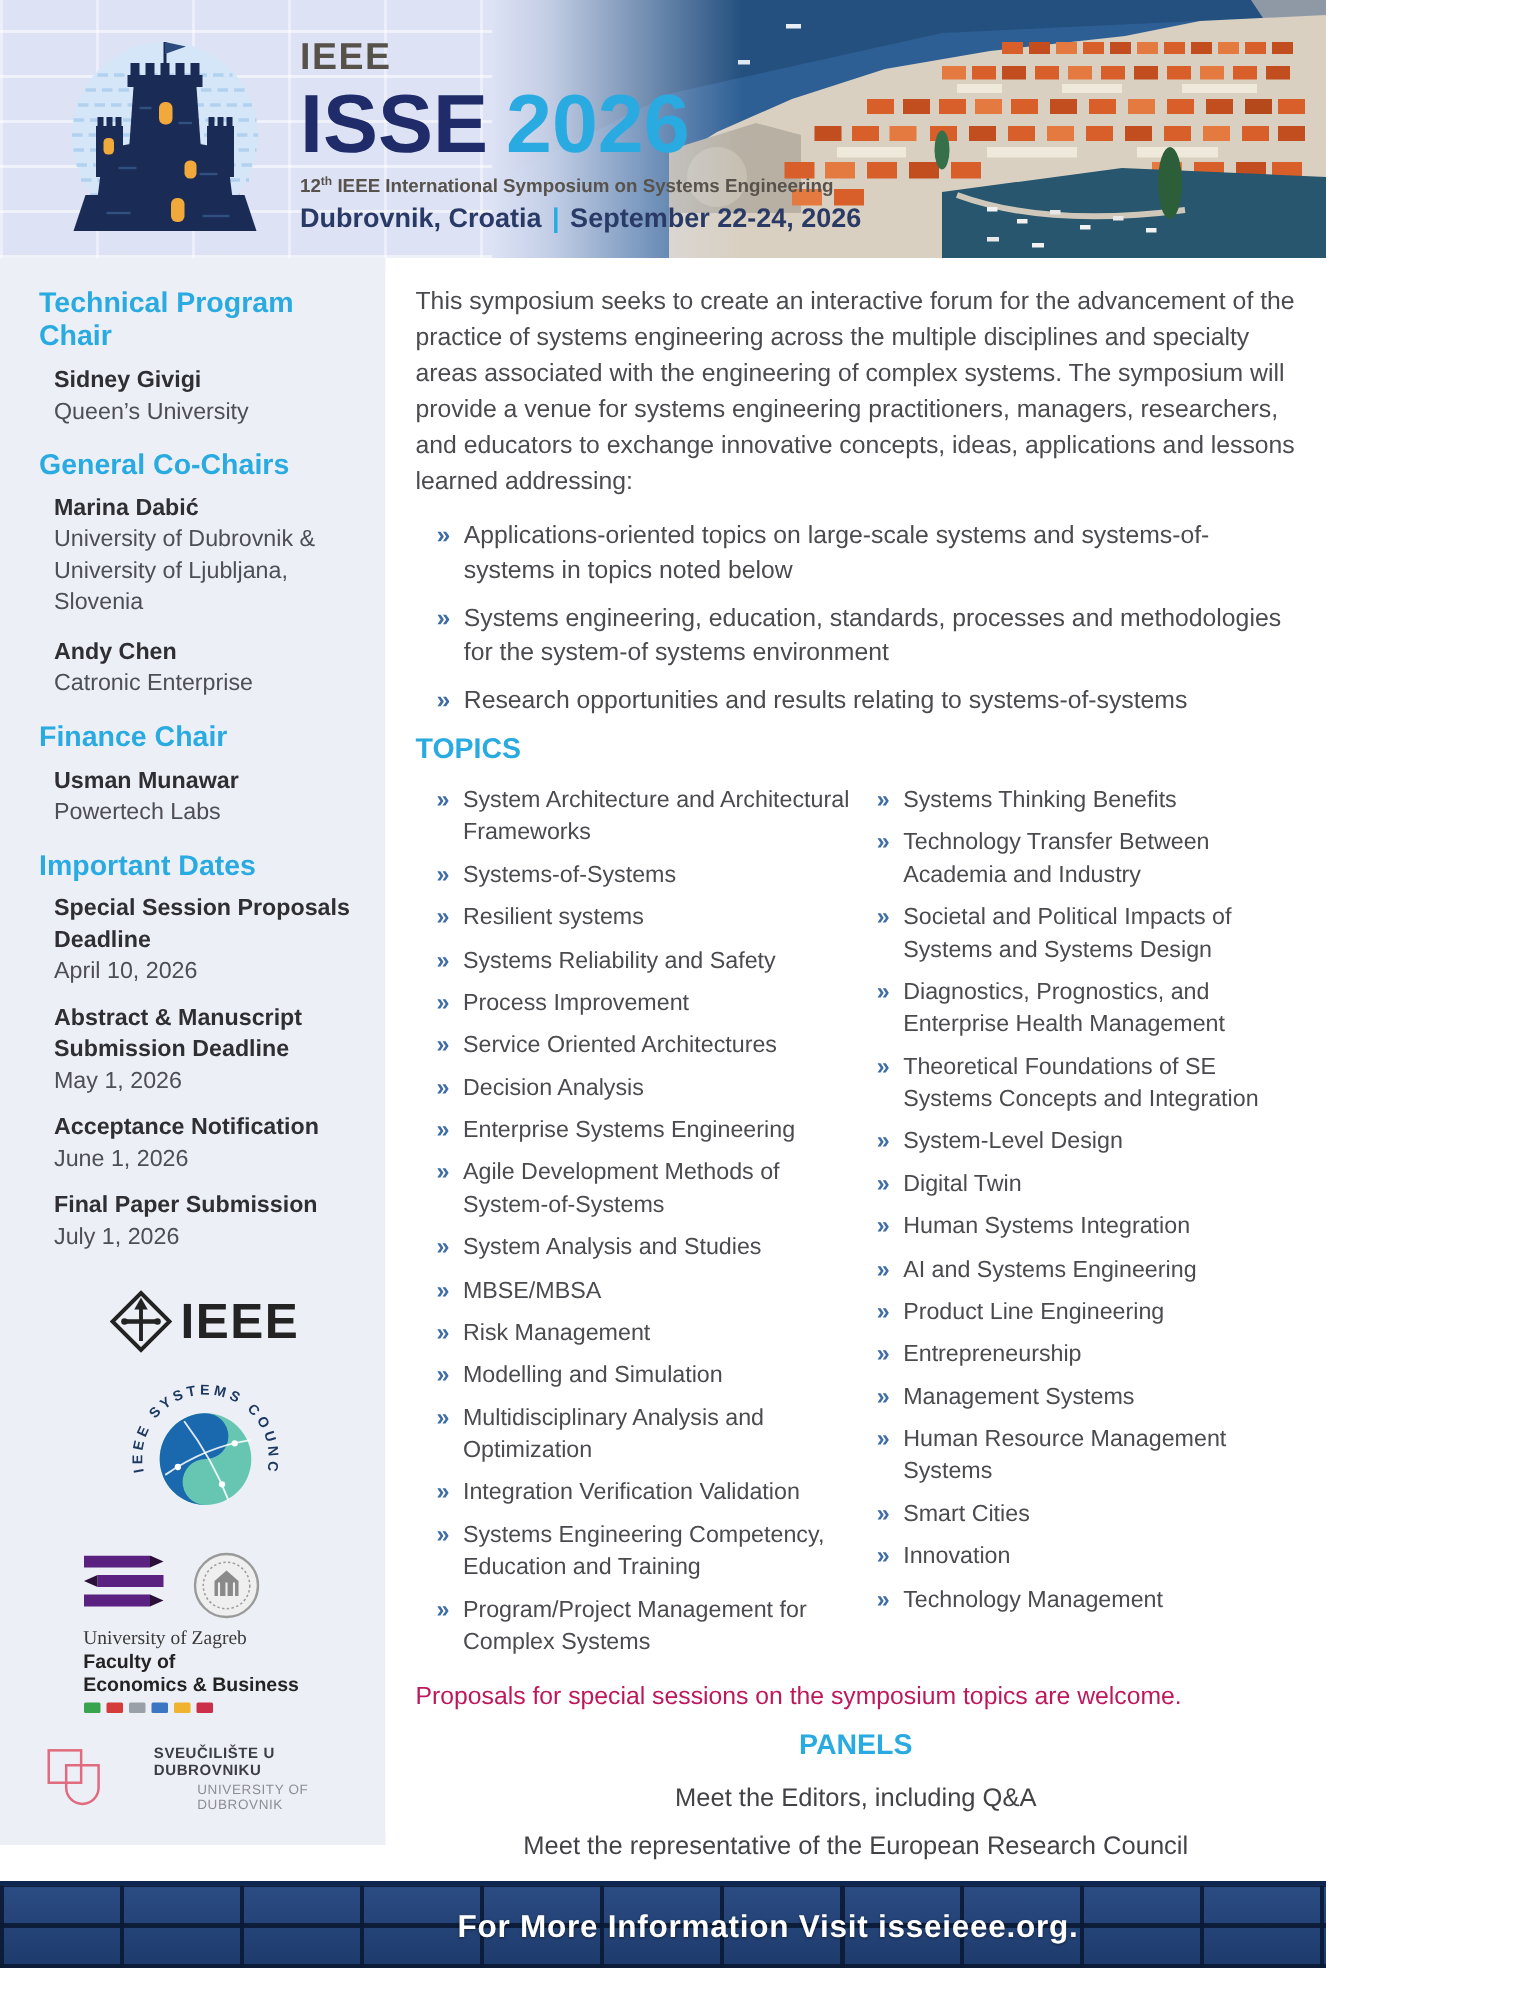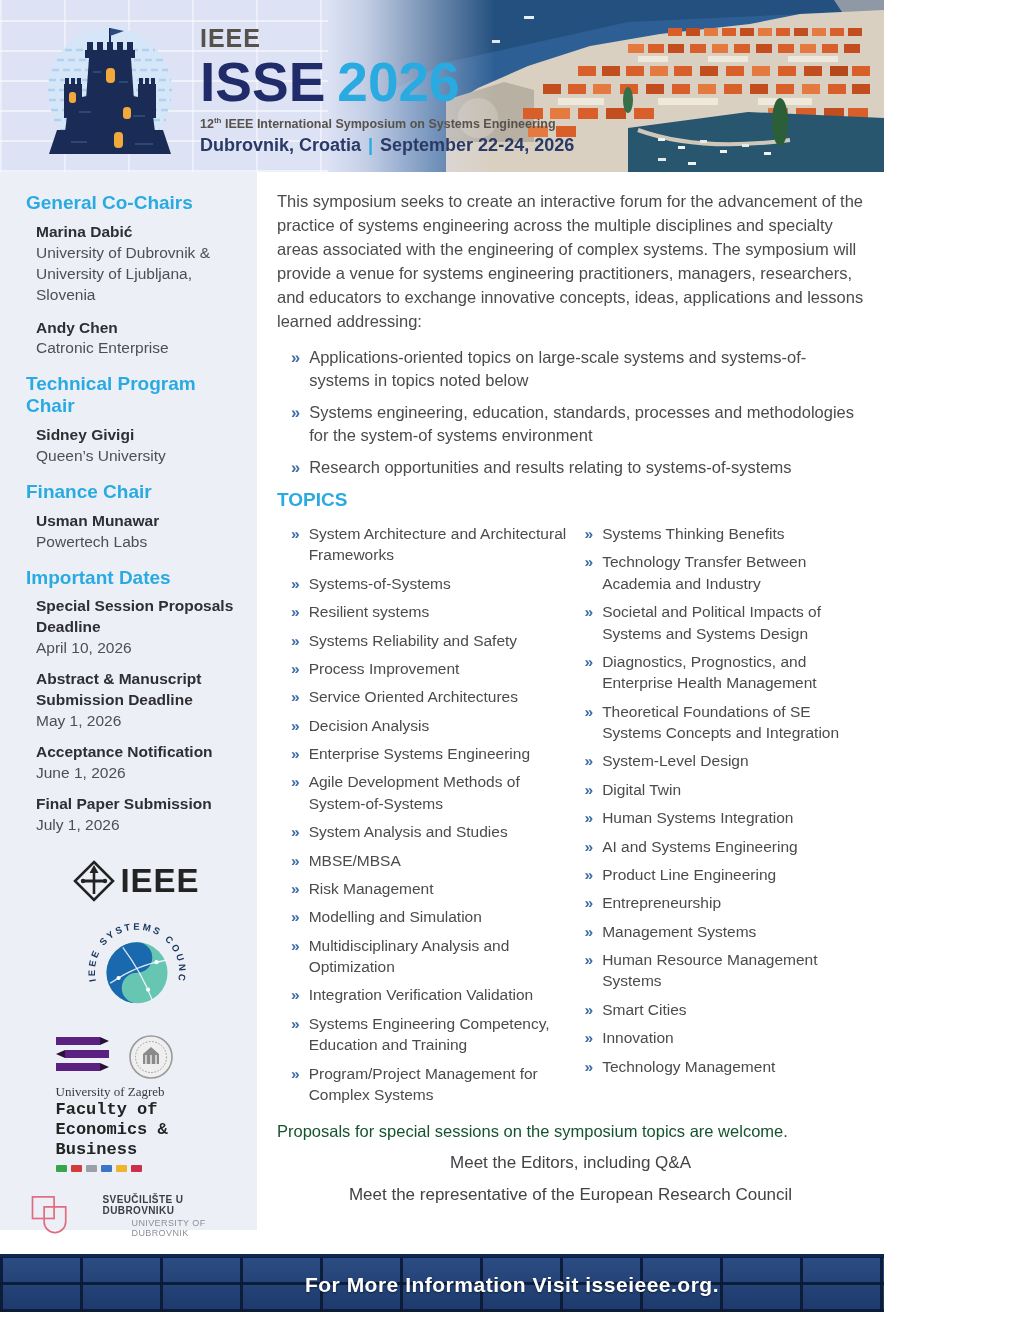--- a/index.html
+++ b/index.html
@@ -48,39 +48,39 @@
   .date-label { font-size:15.5px; font-weight:700; color:#2e2e33; line-height:1.35; }
   .date-value { font-size:15.5px; color:#4e4e55; line-height:1.35; }
 
   .logo-stack { display:flex; flex-direction:column; align-items:center; gap:16px; margin-top:24px; }
   .ieee-logo { display:flex; align-items:center; gap:5px; }
   .ieee-logo .ieee-word { font-size:33px; font-weight:700; color:#232323; letter-spacing:1px; }
   .zagreb-logo { width:178px; }
   .zagreb-top { display:flex; align-items:center; gap:10px; justify-content:flex-start; margin-left:8px; }
   .zagreb-text { margin-top:4px; margin-left:8px; }
   .zagreb-line1 { font-family:"Liberation Serif","DejaVu Serif",serif; font-size:13px; color:#3a3a3a; }
-  .zagreb-line2, .zagreb-line3 { font-size:17px; font-weight:700; color:#232323; line-height:1.2;font-family:Liberation Mono, monospace; }
+  .zagreb-line2, .zagreb-line3 { font-size:13px; font-weight:700; color:#232323; line-height:1.2; }
   .badge-row { display:flex; gap:4px; margin-top:4px; margin-left:8px; }
   .badge { width:11px; height:7px; display:inline-block; border-radius:1px; }
   .dubrovnik-logo { display:flex; align-items:center; gap:26px; margin-top:2px; }
   .dbv-line1 { font-size:10px; font-weight:700; color:#3d3d46; letter-spacing:.4px; }
   .dbv-line2 { font-size:9px; color:#8d8d98; letter-spacing:.4px; margin-top:2px;margin-left:29px; }
 
   .main { flex:1; background:#ffffff; padding:18px 20px 0 20px;border-radius:11px; }
   .intro { font-size:16.5px; color:#4b4b4f; line-height:1.45; margin-bottom:12px; }
 
   .bullet-item { display:flex; gap:9px; margin-bottom:9px; font-size:16.5px; color:#4b4b4f; line-height:1.4; }
   .bullet-glyph { color:#3e6ca4; font-weight:700; flex:none; }
   .intro-bullets { margin:0 0 10px 14px; }
 
   .topics-heading { color:#29abe2; font-size:19px; font-weight:700; margin:8px 0 12px 0; }
   .topics-grid { display:grid; grid-template-columns: 1fr 1fr; column-gap:14px; margin-left:14px; }
   .topics-col .bullet-item { font-size:15.5px; margin-bottom:7px; line-height:1.38; }
 
-  .note { font-size:16.5px; color:#14532d; margin:10px 0 12px 0; }
+  .note { font-size:16.5px; color:#be185d; margin:10px 0 12px 0; }
   .panels-heading { color:#29abe2; font-size:19px; font-weight:700; text-align:center; margin:8px 0 14px 0; }
   .panel-line { font-size:17px; color:#434347; text-align:center; margin-bottom:12px; }
 
   
   .footer {
     position:absolute; left:0; bottom:16px; width:1024px; height:58px;
     background-color:#27477e;
     background-image:
       repeating-linear-gradient(90deg, rgba(10,25,52,.9) 0 3px, transparent 3px 80px),
       repeating-linear-gradient(0deg, rgba(10,25,52,.9) 0 3px, transparent 3px 27px),
@@ -257,36 +257,36 @@
       </div>
     </div>
   </div>
 
 
   <div class="content">
 
     <aside class="sidebar">
 
       <section class="sb-section">
+        <h2 class="sb-heading">Technical Program Chair</h2>
+        <div class="person">
+          <div class="person-name">Sidney Givigi</div>
+          <div class="person-affiliation">Queen’s University</div>
+        </div>
+      </section>
+
+      <section class="sb-section">
         <h2 class="sb-heading">General Co-Chairs</h2>
         <div class="person">
           <div class="person-name">Marina Dabić</div>
           <div class="person-affiliation">University of Dubrovnik &amp; University of Ljubljana, Slovenia</div>
         </div>
         <div class="person">
           <div class="person-name">Andy Chen</div>
           <div class="person-affiliation">Catronic Enterprise</div>
-        </div>
-      </section>
-
-      <section class="sb-section">
-        <h2 class="sb-heading">Technical Program Chair</h2>
-        <div class="person">
-          <div class="person-name">Sidney Givigi</div>
-          <div class="person-affiliation">Queen’s University</div>
         </div>
       </section>
 
       <section class="sb-section">
         <h2 class="sb-heading">Finance Chair</h2>
         <div class="person">
           <div class="person-name">Usman Munawar</div>
           <div class="person-affiliation">Powertech Labs</div>
         </div>
       </section>
@@ -542,20 +542,21 @@
             </div>
             <div class="bullet-item">
               <span class="bullet-glyph">»</span>
               <span class="bullet-text">Technology Management</span>
             </div>
           </div>
       </div>
 
       <p class="note">Proposals for special sessions on the symposium topics are welcome.</p>
 
+      <h2 class="panels-heading">PANELS</h2>
       <p class="panel-line">Meet the Editors, including Q&amp;A</p>
       <p class="panel-line">Meet the representative of the European Research Council</p>
     </main>
   </div>
 
   <div class="footer">
     <span>For More Information Visit isseieee.org.</span>
   </div>
 
 </div>

